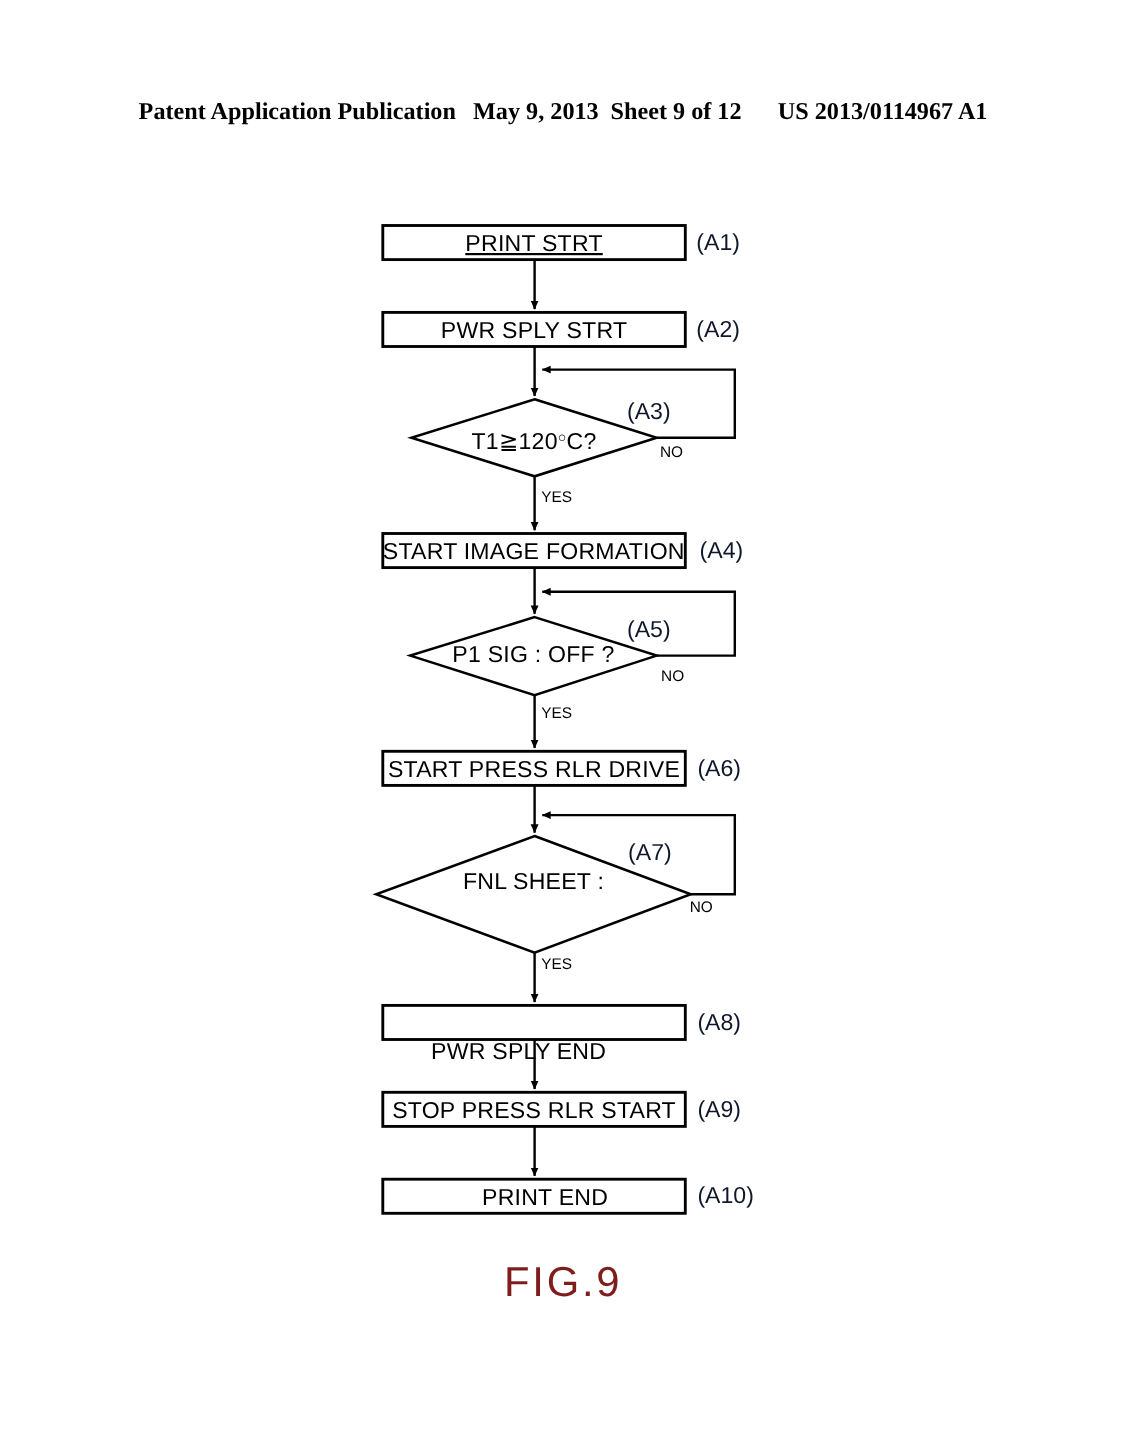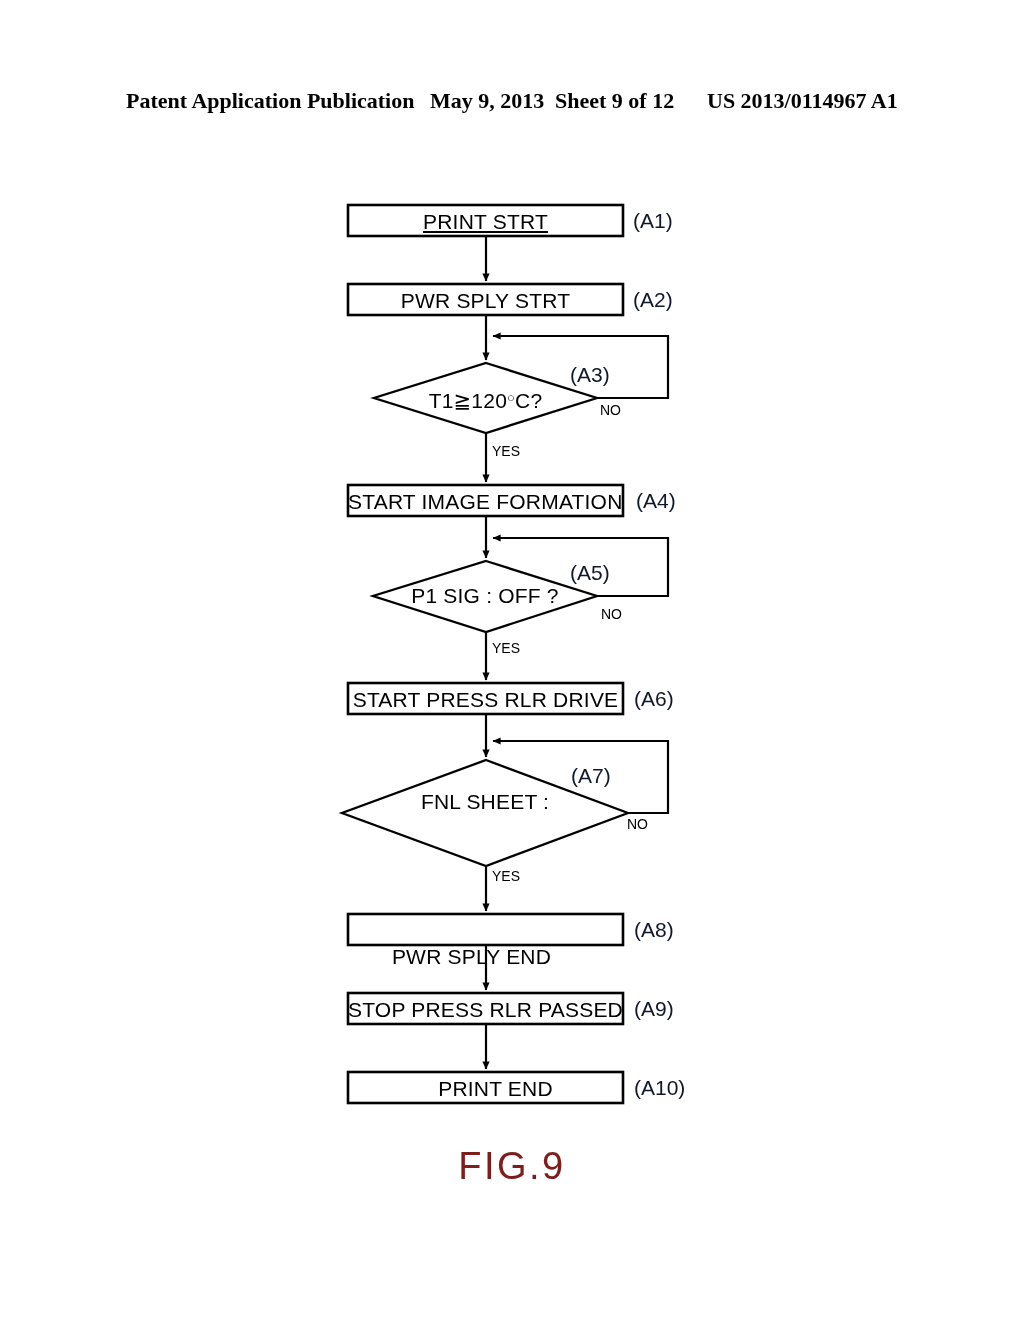--- a/index.html
+++ b/index.html
@@ -181,21 +181,21 @@
   <div class="node-text" style="left:373px; top:584px; width:224px;">P1 SIG : OFF ?</div>
 
   <div class="node-text" style="left:348px; top:688px; width:275px;">START PRESS RLR DRIVE</div>
 
   <div class="node-text two-line" style="left:342px; top:789px; width:286px;">
     <div>FNL SHEET :</div>
   </div>
 
   <div class="node-text" style="left:348px; top:919px; width:247px;margin-top:26px;">PWR SPLY END</div>
 
-  <div class="node-text" style="left:348px; top:998px; width:275px;">STOP PRESS RLR PASSED</div>
+  <div class="node-text" style="left:348px; top:998px; width:275px;">STOP PRESS RLR START</div>
 
   <div class="node-text" style="left:348px; top:1077px; width:295px;">PRINT END</div>
 
   <div class="ref-label" style="left:633px; top:209px;">(A1)</div>
   <div class="ref-label" style="left:633px; top:288px;">(A2)</div>
   <div class="ref-label" style="left:570px; top:363px;">(A3)</div>
   <div class="ref-label" style="left:636px; top:489px;">(A4)</div>
   <div class="ref-label" style="left:570px; top:561px;">(A5)</div>
   <div class="ref-label" style="left:634px; top:687px;">(A6)</div>
   <div class="ref-label" style="left:571px; top:764px;">(A7)</div>

